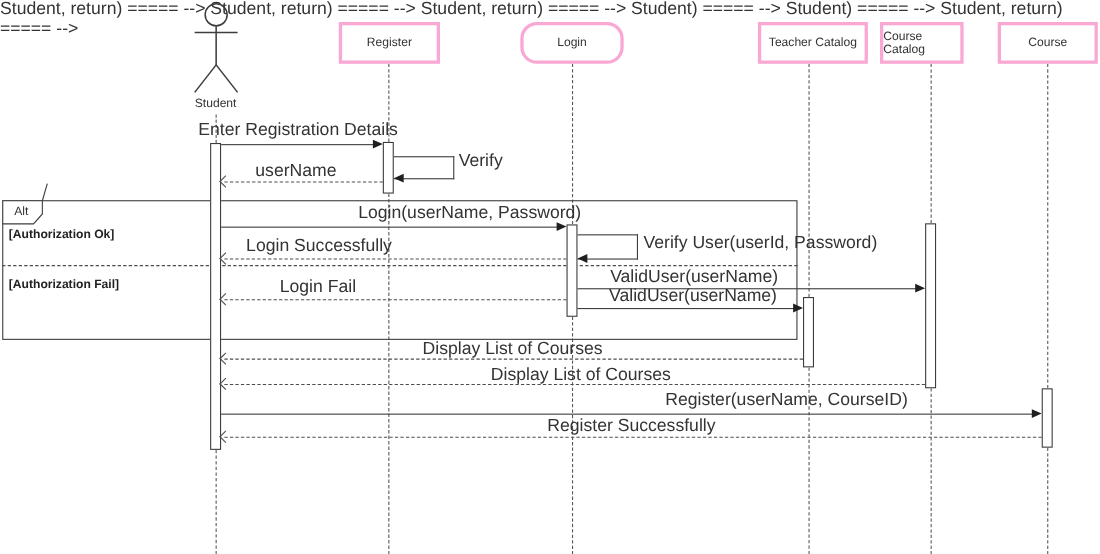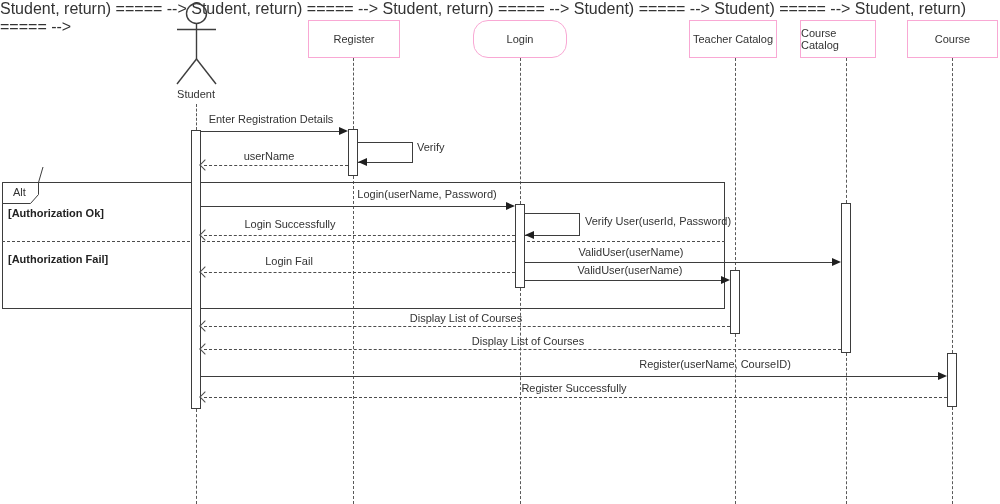--- a/index.html
+++ b/index.html
@@ -6,34 +6,34 @@
   #canvas{
     position:relative;width:1000px;height:504px;background:#fff;overflow:hidden;
     font-family:"Liberation Sans","DejaVu Sans",sans-serif;color:#333;
   }
   .abs{position:absolute;}
   
   .life{position:absolute;width:0;border-left:1px dashed #595959;}
   
   .bar{position:absolute;width:10px;background:#fff;border:1px solid #3d3d3d;box-sizing:border-box;z-index:3;}
   
-  .objbox{position:absolute;height:38px;border:1px solid #f9a8d4;background:#fff;box-sizing:border-box;
+  .objbox{position:absolute;height:38px;border:3px solid #f9a8d4;background:#fff;box-sizing:border-box;
           display:flex;align-items:center;justify-content:center;font-size:11px;color:#333;z-index:2;}
   
   .line-s{position:absolute;height:0;border-top:1px solid #3d3d3d;z-index:4;}
   .line-d{position:absolute;height:0;border-top:1px dashed #4d4d4d;z-index:4;}
   
   .ah-r{position:absolute;width:0;height:0;border-top:4px solid transparent;border-bottom:4px solid transparent;border-left:9px solid #1f1f1f;z-index:5;}
   .ah-l{position:absolute;width:0;height:0;border-top:4px solid transparent;border-bottom:4px solid transparent;border-right:9px solid #1f1f1f;z-index:5;}
   
   .ch-l{position:absolute;width:7px;height:7px;border-left:1.5px solid #4d4d4d;border-bottom:1.5px solid #4d4d4d;transform:rotate(45deg);z-index:5;}
   
   .selfloop{position:absolute;border:1px solid #3d3d3d;border-left:none;box-sizing:border-box;z-index:4;}
   
-  .mlabel{position:absolute;font-size:11px;color:#333;white-space:nowrap;z-index:6;line-height:12px;}
+  .mlabel{position:absolute;font-size:16px;color:#333;white-space:nowrap;z-index:6;line-height:12px;}
   .cx{transform:translateX(-50%);}
   
   .altframe{position:absolute;left:2px;top:182px;width:723px;height:127px;border:1px solid #3d3d3d;box-sizing:border-box;z-index:1;}
   .altdivider{position:absolute;left:2px;top:241px;width:723px;height:0;border-top:1px dashed #4d4d4d;z-index:1;}
   .guard{position:absolute;font-size:11px;font-weight:bold;color:#222;white-space:nowrap;z-index:6;line-height:13px;}
   .plain{position:absolute;font-size:11px;color:#333;white-space:nowrap;z-index:6;line-height:13px;}
   svg{display:block;}
 </style>
 </head>
 <body>
@@ -48,21 +48,21 @@
       <line x1="11" y1="27.5" x2="50" y2="27.5"></line>
       <line x1="30.5" y1="57" x2="11" y2="82"></line>
       <line x1="30.5" y1="57" x2="50" y2="82"></line>
     </g>
   </svg>
   <div class="plain cx" style="left:196px;top:88px;">Student</div>
 
   
   <div class="objbox" style="left:308px;top:20px;width:92px;">Register</div>
   <div class="objbox" style="left:473px;top:20px;width:94px;border-radius:15px;">Login</div>
-  <div class="objbox" style="left:689px;top:20px;width:88px;">Teacher Catalog</div>
+  <div class="objbox" style="left:689px;top:20px;width:100px;">Teacher Catalog</div>
   <div class="objbox" style="left:800px;top:20px;width:76px;">Course Catalog</div>
   <div class="objbox" style="left:907px;top:20px;width:91px;">Course</div>
 
   
   <div class="life" style="left:196px;top:104px;height:26px;"></div>
   <div class="life" style="left:196px;top:409px;height:95px;"></div>
   <div class="life" style="left:353px;top:58px;height:71px;"></div>
   <div class="life" style="left:353px;top:176px;height:328px;"></div>
   <div class="life" style="left:520px;top:58px;height:146px;"></div>
   <div class="life" style="left:520px;top:288px;height:216px;"></div>

